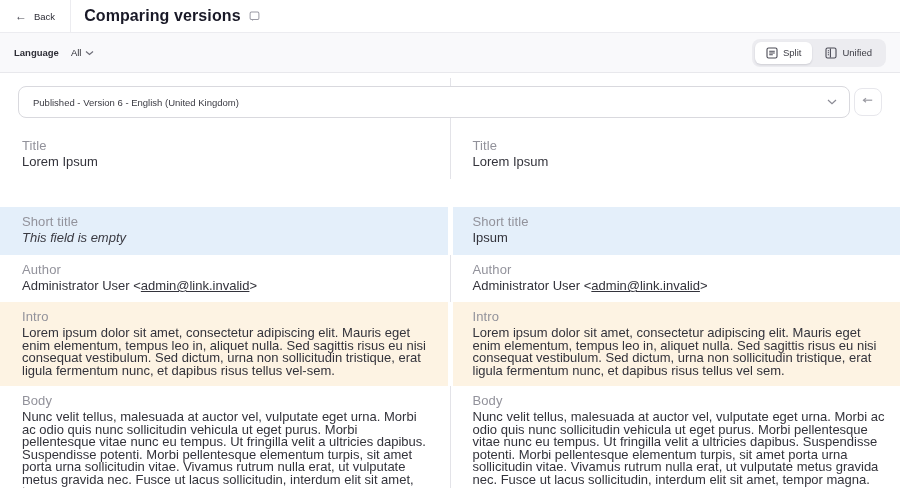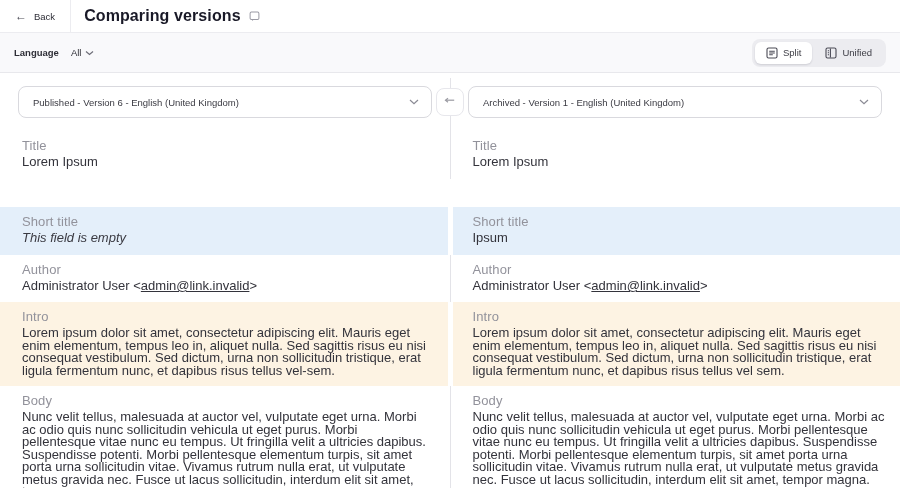--- a/index.html
+++ b/index.html
@@ -132,28 +132,20 @@
             <path d="M1 1 L5 4.6 L9 1"></path>
           </svg>
         </span>
       </button>
       <button class="swap-btn">
         <svg width="12" height="10" viewBox="0 0 12 10" fill="none" stroke="currentColor" stroke-width="1.2">
           <path d="M4 1.2 L1.5 3.2 L4 5.2"></path>
           <path d="M1.8 3.2 H10.2"></path>
         </svg>
       </button>
-      <button class="version-select">
-        <span>Archived - Version 1 - English (United Kingdom)</span>
-        <span class="chev">
-          <svg width="10" height="6" viewBox="0 0 10 6" fill="none" stroke="#8a8a94" stroke-width="1.2">
-            <path d="M1 1 L5 4.6 L9 1"></path>
-          </svg>
-        </span>
-      </button>
     </div>
 
     <div class="rows">
 
       <div class="row row-title">
         <div class="cell left">
           <div class="field-label">Title</div>
           <div class="field-value">Lorem Ipsum</div>
         </div>
         <div class="cell right">

